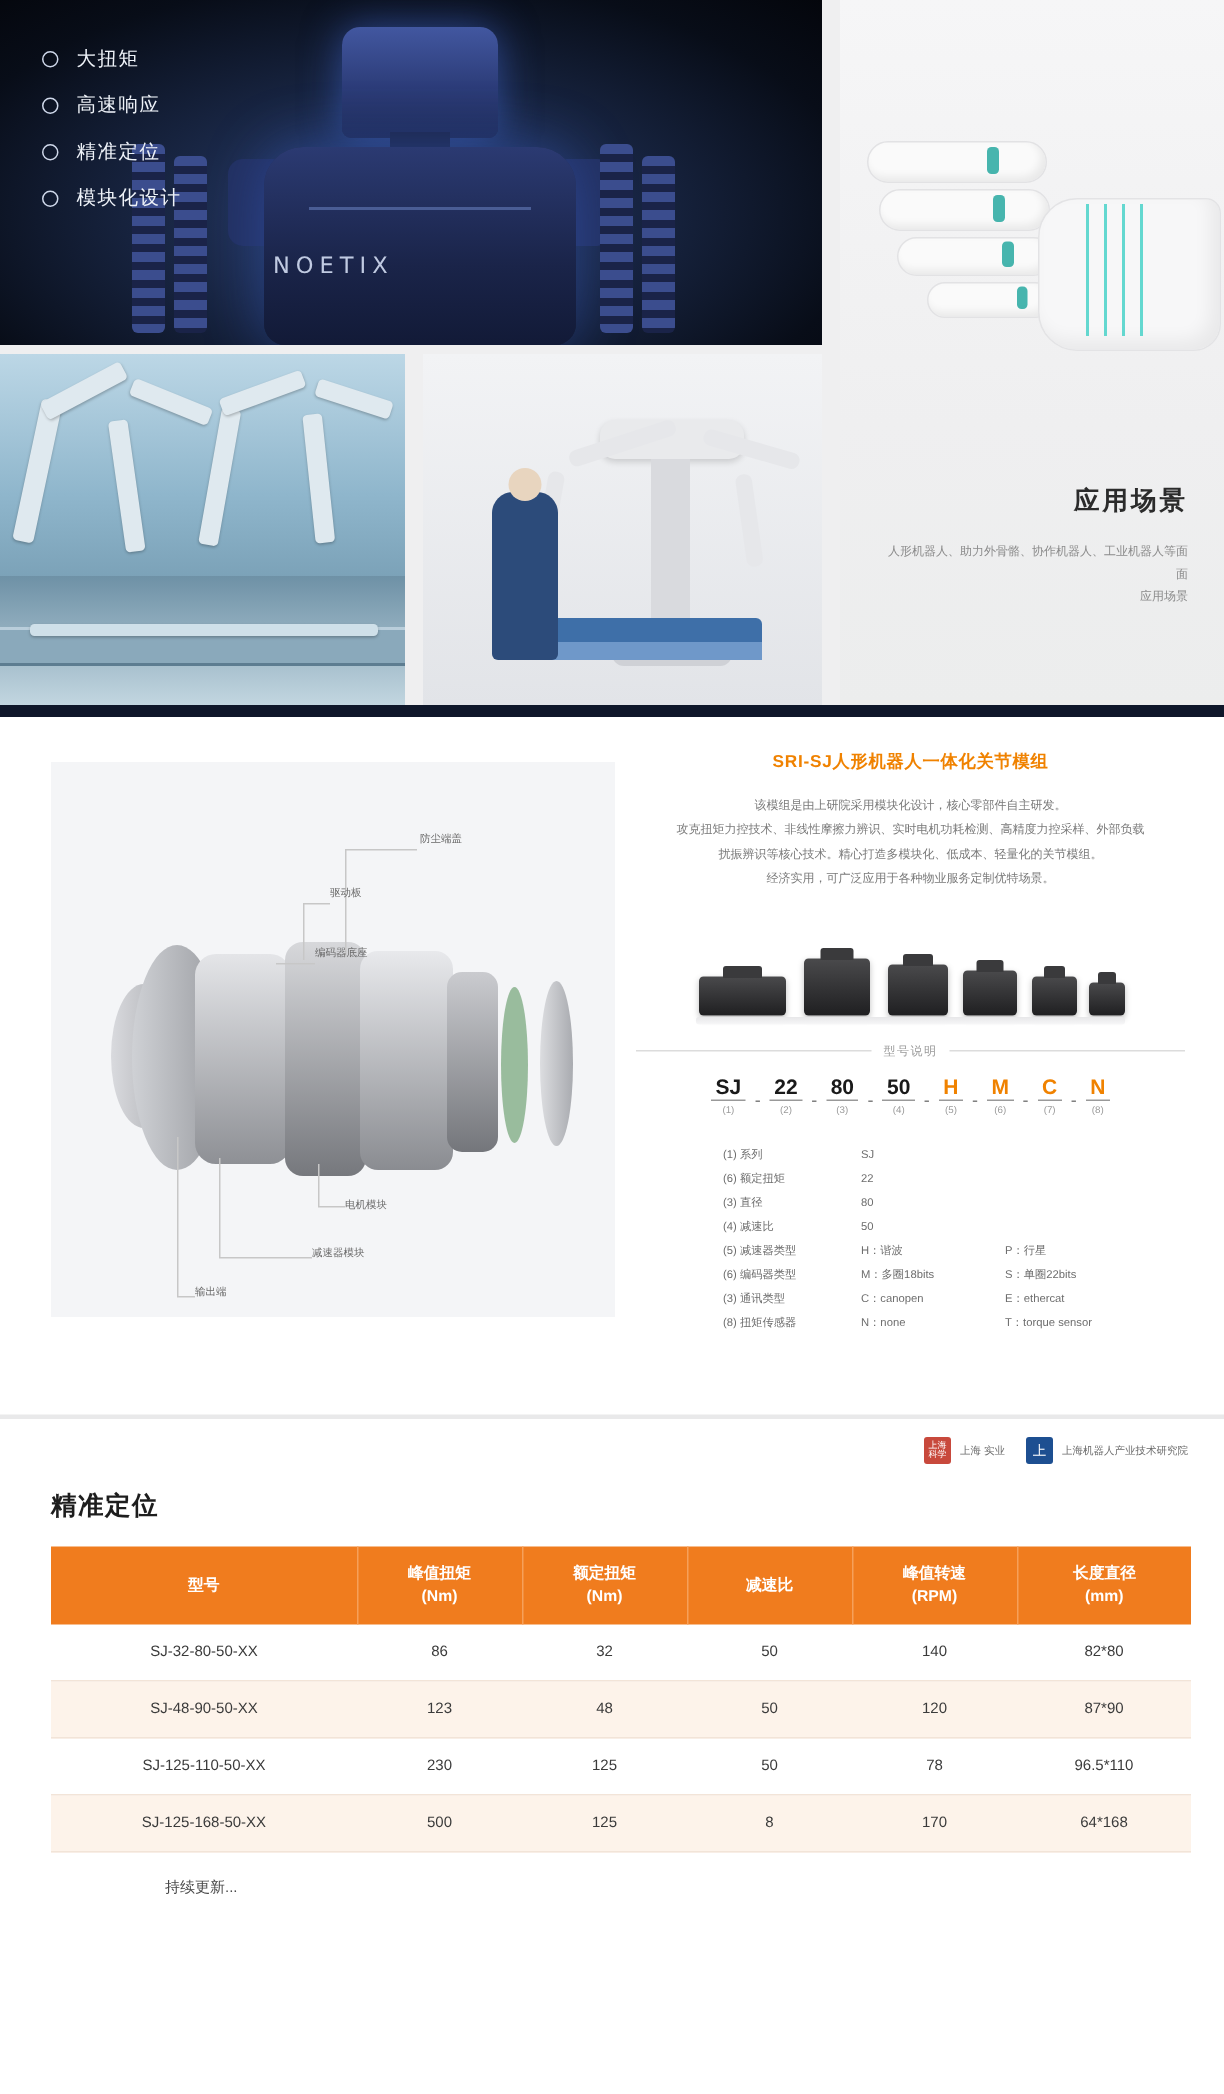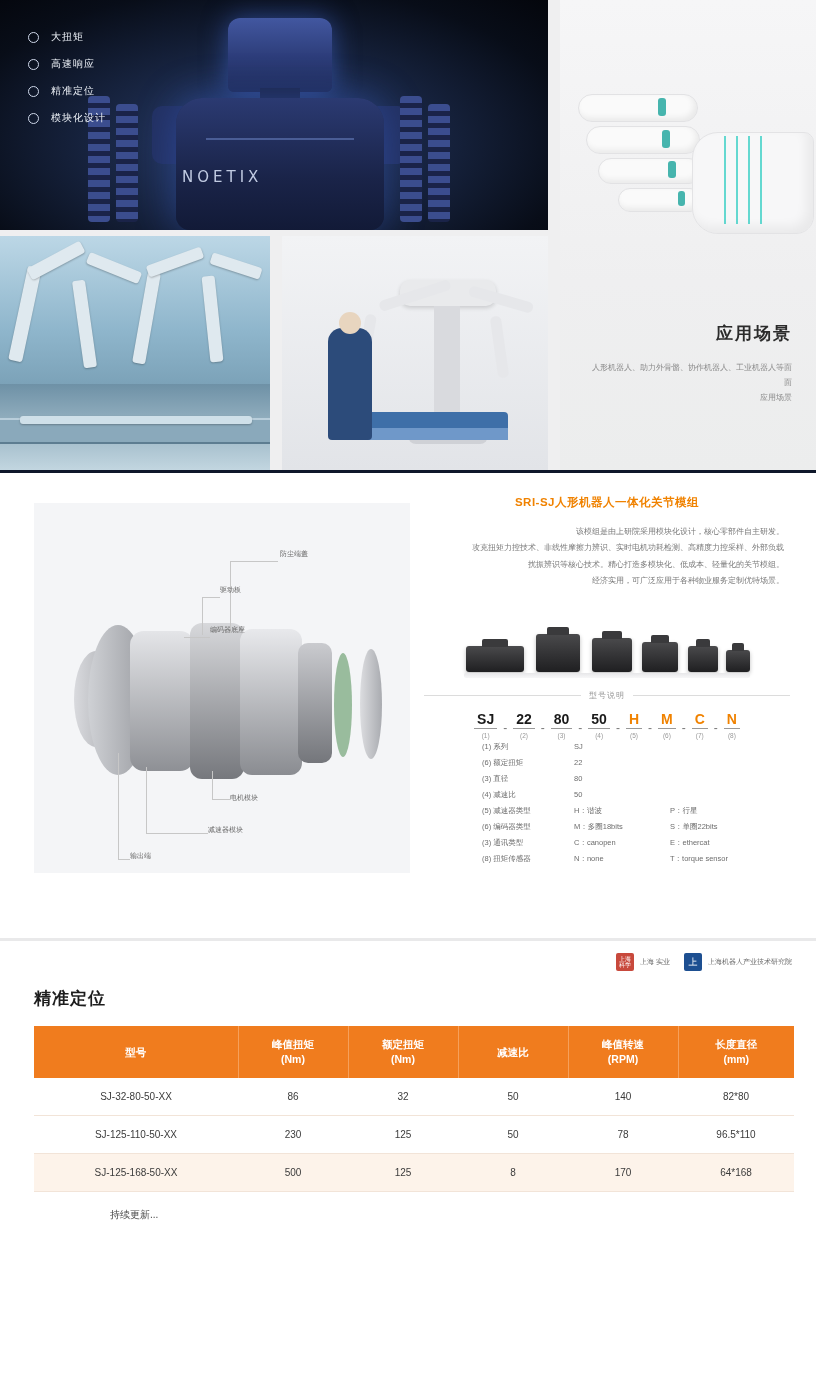--- a/index.html
+++ b/index.html
@@ -19,21 +19,21 @@
     background:
       radial-gradient(ellipse at 48% 62%, #2a3f6e 0%, #16223d 45%, #080d18 78%, #04060c 100%);
     overflow:hidden;
   }
   .hero-bullets{position:absolute;left:28px;top:30px;z-index:5;}
   .hero-bullets .b{display:flex;align-items:center;margin-bottom:13px;}
   .hero-bullets .ring{
     width:11px;height:11px;border:1.6px solid #cfd8ea;border-radius:50%;
     margin-right:12px;box-sizing:border-box;
   }
-  .hero-bullets .btxt{color:#eef2f8;font-size:10px;letter-spacing:1px;}
+  .hero-bullets .btxt{color:#eef2f8;font-size:13px;letter-spacing:1px;}
   
   .robot{position:absolute;left:150px;top:18px;width:260px;height:212px;}
   .robot .head{
     position:absolute;left:78px;top:0;width:104px;height:74px;border-radius:12px 12px 6px 6px;
     background:linear-gradient(180deg,#4257a0 0%,#2c3c78 55%,#1d2952 100%);
     box-shadow:0 0 26px rgba(70,110,220,.55);
   }
   .robot .neck{position:absolute;left:110px;top:70px;width:40px;height:14px;background:#1b2547;}
   .robot .body{
     position:absolute;left:26px;top:80px;width:208px;height:132px;border-radius:26px 26px 14px 14px;
@@ -81,38 +81,38 @@
   }
   .hand{position:absolute;left:12px;top:40px;width:240px;height:200px;}
   .finger{position:absolute;background:#fafafa;border:1px solid #e2e2e4;border-radius:18px;box-shadow:inset -3px -3px 6px rgba(0,0,0,.07);}
   .joint{position:absolute;background:#27a8a0;border-radius:3px;opacity:.85;}
   .palm{position:absolute;left:120px;top:92px;width:120px;height:100px;background:#f7f7f8;border:1px solid #e3e3e5;border-radius:26px 10px 18px 26px;box-shadow:inset -6px -6px 12px rgba(0,0,0,.06);}
   .wire{position:absolute;width:2px;background:#3fd0c6;opacity:.8;}
   .app-title{position:absolute;right:24px;top:322px;font-size:17px;font-weight:bold;color:#2b2b2b;letter-spacing:2px;}
   .app-desc{position:absolute;right:24px;top:360px;width:206px;text-align:right;font-size:8px;line-height:1.9;color:#8b8b8b;}
 
   
-  .sec2{position:relative;width:816px;height:465px;background:#ffffff;border-top:3px solid #0f172a;}
+  .sec2{position:relative;width:816px;height:465px;background:#ffffff;border-top:8px solid #0f172a;}
   .sec2-left{position:absolute;left:34px;top:30px;width:376px;height:370px;background:#f4f5f7;}
   .sec2-right{position:absolute;left:424px;top:22px;width:366px;height:390px;}
   .sec-title{color:#f08200;font-size:11.5px;font-weight:bold;text-align:center;margin-bottom:14px;letter-spacing:.5px;}
-  .sec-para{color:#7a7a7a;font-size:8px;line-height:2.05;text-align:right;padding:0 6px;}
+  .sec-para{color:#7a7a7a;font-size:8px;line-height:2.05;text-align:center;padding:0 6px;}
   .prod-row{position:relative;height:64px;margin:18px 0 6px 0;}
   .prod{position:absolute;bottom:0;background:linear-gradient(180deg,#4a4a4c 0%,#1f1f21 100%);border-radius:3px;box-shadow:0 2px 4px rgba(0,0,0,.25);}
   .prod .cap{position:absolute;left:50%;transform:translateX(-50%);top:-7px;height:8px;background:#3a3a3c;border-radius:2px 2px 0 0;}
   .shelf{position:absolute;left:40px;bottom:-6px;width:286px;height:5px;background:linear-gradient(180deg,#e7e7e9,#f7f7f8);border-radius:2px;}
   .model-label{display:flex;align-items:center;justify-content:center;margin:18px 0 8px 0;}
   .model-label .ln{flex:1;height:1px;background:#dcdcdc;}
   .model-label .tx{font-size:8px;color:#9a9a9a;padding:0 8px;letter-spacing:1px;}
   .code-row{display:flex;justify-content:center;align-items:flex-end;gap:6px;margin-top:10px;}
   .code-item{text-align:center;}
   .code-ch{font-size:14px;font-weight:bold;border-bottom:1px solid #999;padding:0 3px 1px 3px;}
   .code-idx{font-size:6.5px;color:#9a9a9a;margin-top:3px;}
   .code-dash{font-size:12px;color:#777;padding-bottom:4px;}
-  .legend{margin:0 0 0 58px;}
+  .legend{margin:18px 0 0 58px;}
   .legend-row{display:flex;font-size:7.5px;color:#6d6d6d;line-height:2.15;}
   .legend-row .k{width:92px;}
   .legend-row .v1{width:96px;}
   .legend-row .v2{width:110px;}
 
   
   .explode{position:absolute;left:0;top:0;width:376px;height:370px;}
   .ex-disc{position:absolute;border-radius:50%;}
   .callout{position:absolute;font-size:7px;color:#6a6a6a;white-space:nowrap;}
   .cl{position:absolute;background:#c7c7c7;}
@@ -433,20 +433,28 @@
       </thead>
       <tbody>
         <tr>
           <td>SJ-32-80-50-XX</td>
           <td>86</td>
           <td>32</td>
           <td>50</td>
           <td>140</td>
           <td>82*80</td>
         </tr>
+        <tr class="alt">
+          <td>SJ-48-90-50-XX</td>
+          <td>123</td>
+          <td>48</td>
+          <td>50</td>
+          <td>120</td>
+          <td>87*90</td>
+        </tr>
         <tr>
           <td>SJ-125-110-50-XX</td>
           <td>230</td>
           <td>125</td>
           <td>50</td>
           <td>78</td>
           <td>96.5*110</td>
         </tr>
         <tr class="alt">
           <td>SJ-125-168-50-XX</td>

